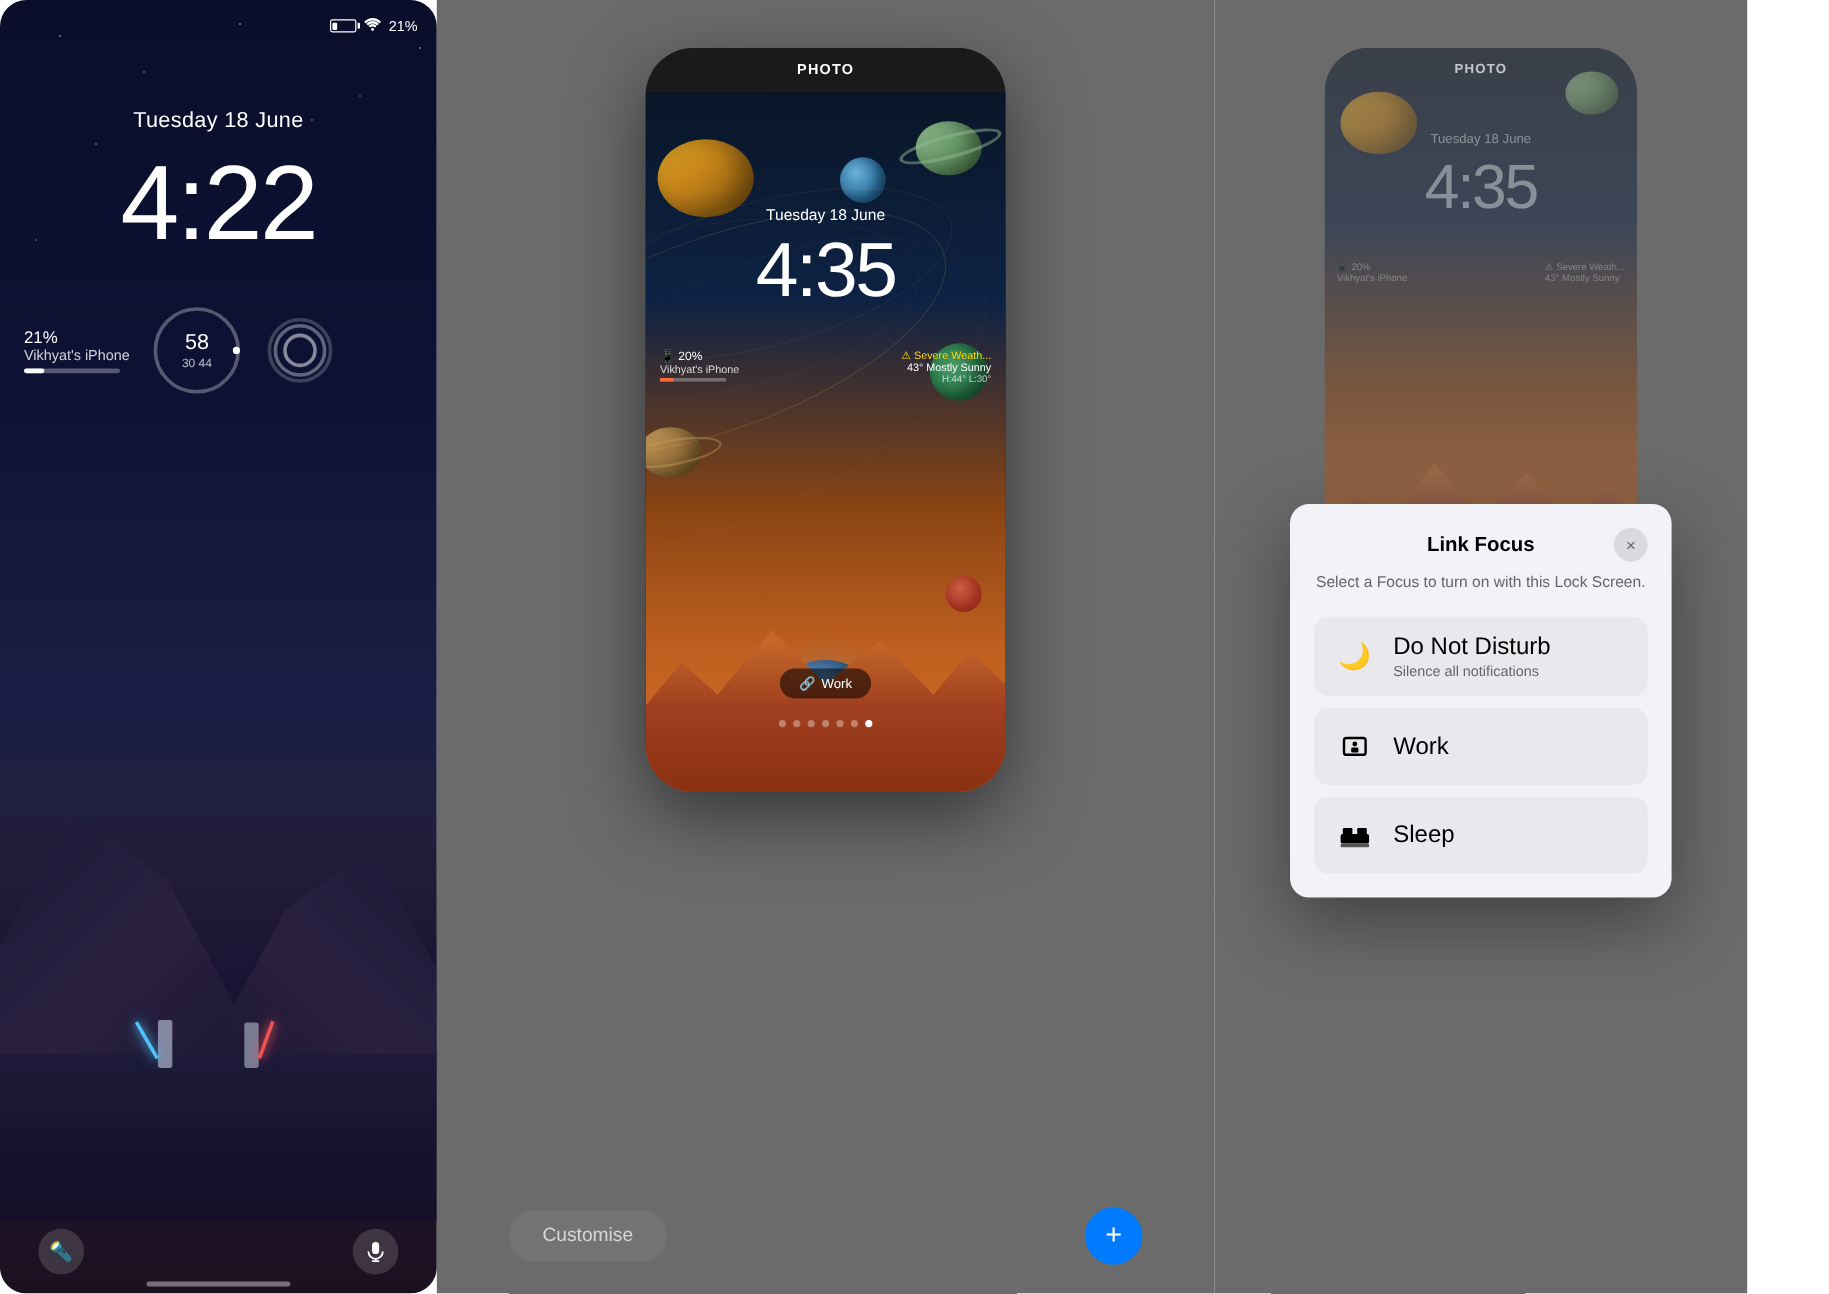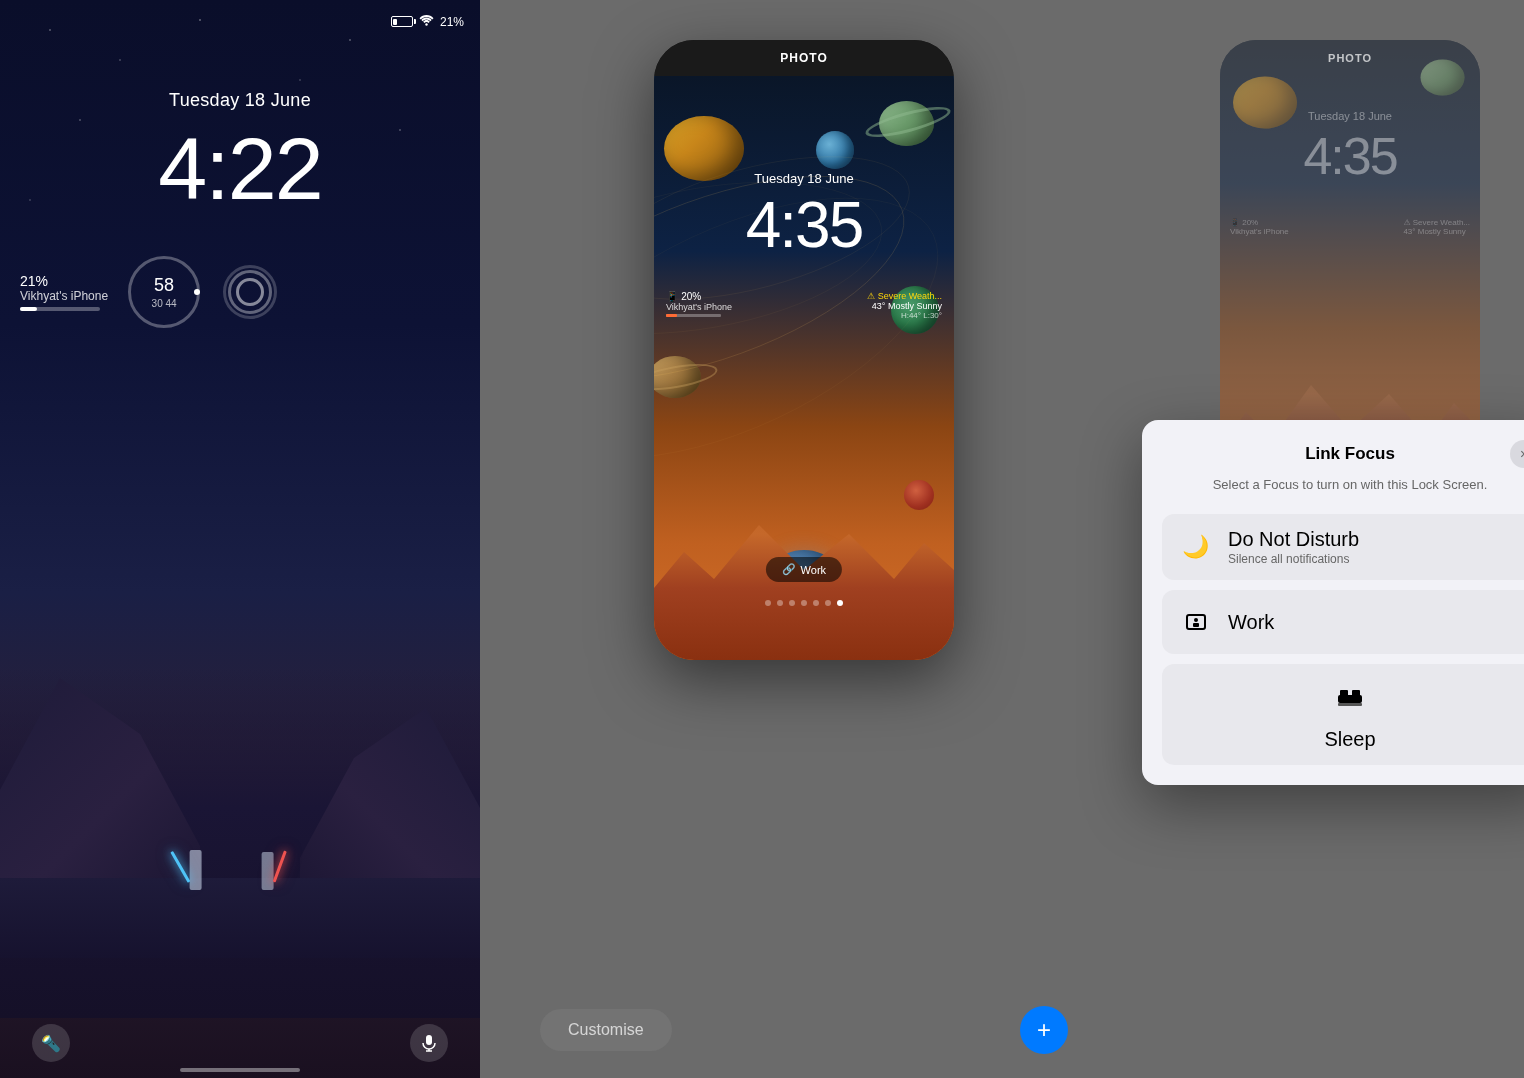--- a/index.html
+++ b/index.html
@@ -6,26 +6,27 @@
     body {
       width: 1524px;
       height: 1078px;
       display: flex;
       overflow: hidden;
       font-family: -apple-system, BlinkMacSystemFont, 'Helvetica Neue', sans-serif;
     }
 
     
     .panel1 {
-      width: 480px;
+      width: 364px;
       height: 1078px;
       background: linear-gradient(180deg, #0a0e2a 0%, #0d1235 30%, #1a1f45 55%, #2d2035 75%, #1a1020 100%);
       position: relative;
       overflow: hidden;
       flex-shrink: 0;
+      border-radius: 22px;
     }
     .panel1-stars {
       position: absolute;
       top: 0; left: 0; right: 0; height: 55%;
       background-image:
         radial-gradient(1px 1px at 50px 30px, rgba(255,255,255,0.8) 0%, transparent 100%),
         radial-gradient(1px 1px at 120px 60px, rgba(255,255,255,0.6) 0%, transparent 100%),
         radial-gradient(1px 1px at 200px 20px, rgba(255,255,255,0.9) 0%, transparent 100%),
         radial-gradient(1px 1px at 300px 80px, rgba(255,255,255,0.5) 0%, transparent 100%),
         radial-gradient(1px 1px at 80px 120px, rgba(255,255,255,0.7) 0%, transparent 100%),
@@ -664,21 +665,21 @@
       display: flex;
       justify-content: space-between;
     }
 
     
     .link-focus-dialog {
       position: absolute;
       top: 420px;
       left: 50%;
       transform: translateX(-50%);
-      width: 416px;
+      width: 318px;
       background: #f2f2f7;
       border-radius: 16px;
       padding: 20px;
       z-index: 20;
       box-shadow: 0 20px 60px rgba(0,0,0,0.4);
     }
     .dialog-header {
       display: flex;
       align-items: center;
       justify-content: space-between;
@@ -715,21 +716,20 @@
       border-radius: 12px;
       padding: 14px 16px;
       display: flex;
       align-items: center;
       gap: 14px;
       margin-bottom: 10px;
       cursor: pointer;
     }
     .focus-option:last-child {
       margin-bottom: 0;
-      flex-direction: column;
     }
     .focus-icon {
       width: 36px;
       height: 36px;
       display: flex;
       align-items: center;
       justify-content: center;
       font-size: 22px;
     }
     .focus-name {

